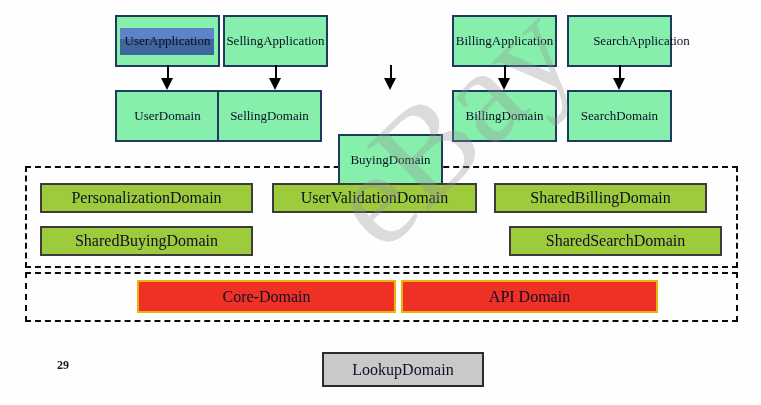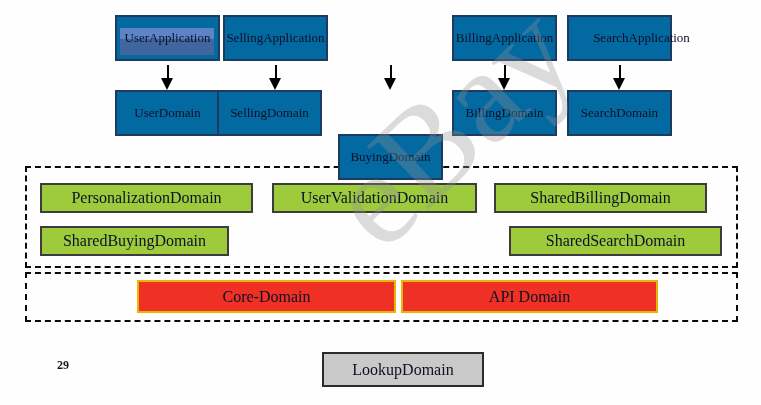--- a/index.html
+++ b/index.html
@@ -4,21 +4,21 @@
 <style>
   html,body{margin:0;padding:0;background:#ffffff;}
   .stage{
     position:relative;width:761px;height:405px;background:#fefefe;
     font-family:"Liberation Serif","DejaVu Serif",serif;overflow:hidden;
   }
   .box{
     position:absolute;box-sizing:border-box;display:flex;align-items:center;justify-content:center;
     text-align:center;color:#0d1026;z-index:2;
   }
-  .blue{background:#0369a1;border:2px solid #1f3a60;font-size:13px;height:46px;width:105px;}
+  .blue{background:#86efac;border:2px solid #1f3a60;font-size:13px;height:52px;width:105px;}
   .app{top:15px;}
   .dom{top:90px;}
   .lbl{position:relative;z-index:2;white-space:nowrap;}
   .sel{
     position:absolute;left:3px;right:4px;top:11px;height:27px;z-index:1;
     background:linear-gradient(180deg,#5d84c8 0%,#5d84c8 42%,#40669f 42%,#40669f 100%);
   }
   .arrow{position:absolute;width:13px;height:25px;top:65px;z-index:2;}
   .arrow .shaft{position:absolute;left:50%;transform:translateX(-50%);top:0;width:2px;height:14px;background:#000;}
   .arrow .head{position:absolute;top:13px;left:0;width:0;height:0;
@@ -99,21 +99,21 @@
   <div class="box green" style="left:40px;top:183px;width:213px;">
     <span class="lbl">PersonalizationDomain</span>
   </div>
   <div class="box green" style="left:272px;top:183px;width:205px;">
     <span class="lbl">UserValidationDomain</span>
   </div>
   <div class="box green" style="left:494px;top:183px;width:213px;">
     <span class="lbl">SharedBillingDomain</span>
   </div>
 
-  <div class="box green" style="left:40px;top:226px;width:189px;">
+  <div class="box green" style="left:40px;top:226px;width:213px;">
     <span class="lbl">SharedBuyingDomain</span>
   </div>
   <div class="box green" style="left:509px;top:226px;width:213px;">
     <span class="lbl">SharedSearchDomain</span>
   </div>
 
   <div class="dashed" style="left:25px;top:272px;width:713px;height:50px;"></div>
 
   <div class="box red" style="left:137px;width:259px;">
     <span class="lbl">Core-Domain</span>

